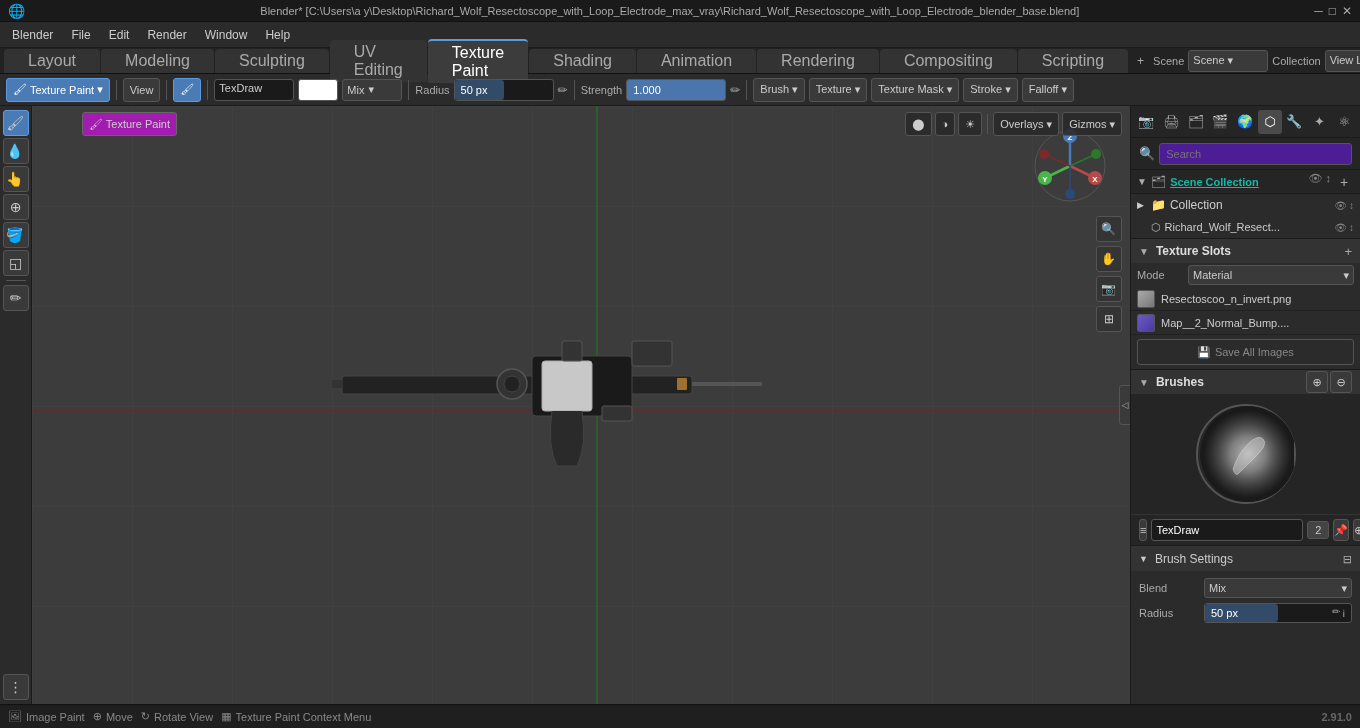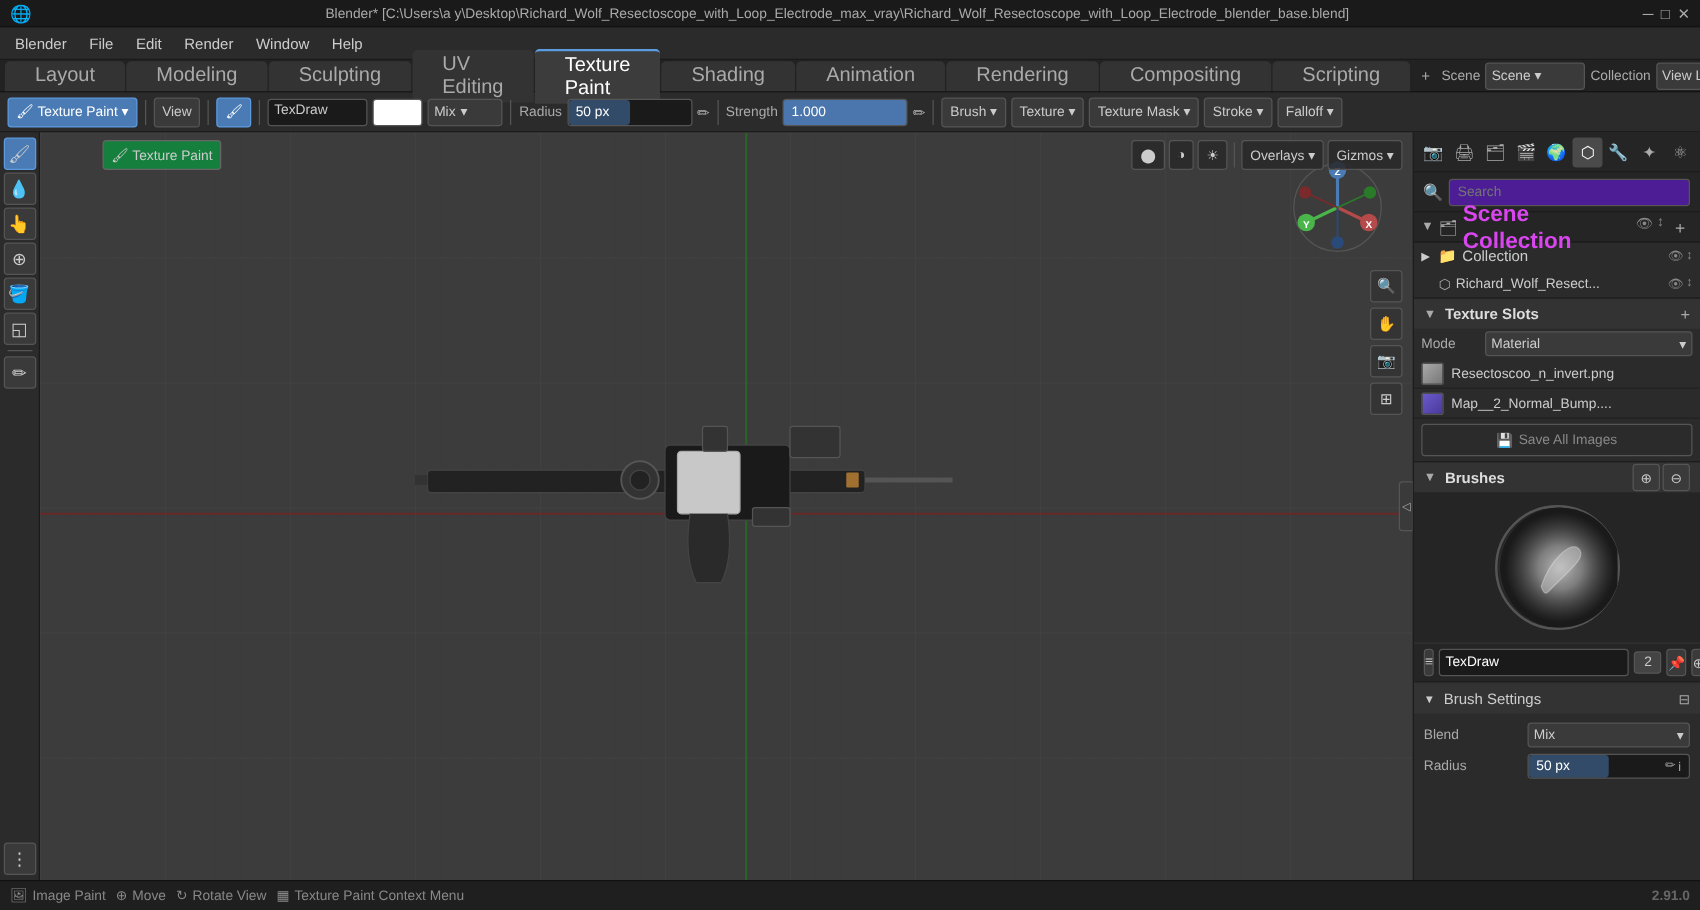--- a/index.html
+++ b/index.html
@@ -77,38 +77,38 @@
     
     #right-panel { width: 230px; background: #2b2b2b; border-left: 1px solid #1a1a1a; display: flex; flex-direction: column; overflow: hidden; }
     #right-panel-header { height: 32px; background: #252525; display: flex; align-items: center; padding: 0 8px; gap: 4px; border-bottom: 1px solid #1a1a1a; }
     #right-panel-header input { flex: 1; background: #4c1d95; border: 1px solid #555; border-radius: 3px; color: #ccc; font-size: 11px; padding: 2px 6px; height: 22px; }
 
     .panel-section { border-bottom: 1px solid #1a1a1a; }
     .panel-section-header { height: 24px; background: #333; display: flex; align-items: center; padding: 0 8px; gap: 4px; cursor: pointer; }
     .panel-section-header .arrow { color: #aaa; font-size: 10px; }
     .panel-section-header .label { font-size: 12px; color: #ddd; font-weight: bold; }
     .tree-header { height: 24px; background: #252525; display: flex; align-items: center; padding: 0 6px; gap: 4px; border-bottom: 1px solid #1a1a1a; }
-    .tree-header .label { font-size: 18px; color: #d946ef; font-weight: bold; flex: 1; }
+    .tree-header .label { font-size: 11px; color: #14b8a6; font-weight: bold; flex: 1; text-decoration: underline; }
     .tree-row { height: 22px; display: flex; align-items: center; padding: 0 6px; gap: 4px; cursor: pointer; }
     .tree-row .name { font-size: 12px; color: #ccc; flex: 1; overflow: hidden; text-overflow: ellipsis; white-space: nowrap; }
     .tree-row .row-btns { display: flex; gap: 2px; }
     .tree-row .row-btn { font-size: 10px; color: #888; cursor: pointer; }
     .brush-preview-area { display: flex; justify-content: center; padding: 10px; background: #252525; }
     .brush-preview { width: 100px; height: 100px; background: radial-gradient(circle, #fff 0%, #aaa 40%, transparent 70%); border-radius: 50%; border: 2px solid #555; position: relative; display: flex; align-items: center; justify-content: center; }
 
     .brush-name-row { display: flex; align-items: center; padding: 4px 8px; gap: 4px; background: #252525; border-top: 1px solid #333; }
     .brush-name-input { flex: 1; background: #1a1a1a; border: 1px solid #555; border-radius: 3px; color: #fff; font-size: 11px; padding: 2px 4px; height: 22px; }
     .brush-count { background: #444; border: 1px solid #555; border-radius: 3px; padding: 2px 4px; font-size: 11px; color: #ccc; min-width: 22px; text-align: center; }
     .brush-icon-btn { width: 22px; height: 22px; background: #3a3a3a; border: 1px solid #555; border-radius: 3px; display: flex; align-items: center; justify-content: center; cursor: pointer; color: #ccc; font-size: 11px; }
 
     
     .brush-settings-section { border-top: 1px solid #333; }
     .brush-settings-header { height: 24px; background: #333; display: flex; align-items: center; padding: 0 8px; gap: 4px; cursor: pointer; }
     .brush-settings-content { padding: 6px 8px; }
-    .setting-row { display: flex; align-items: center; height: 22px; margin-bottom: 3px; gap: 18px; }
+    .setting-row { display: flex; align-items: center; height: 22px; margin-bottom: 3px; }
     .setting-label { width: 65px; font-size: 11px; color: #aaa; }
     .setting-control { flex: 1; }
     .setting-slider { width: 100%; height: 20px; background: #1a1a1a; border: 1px solid #555; border-radius: 3px; position: relative; display: flex; align-items: center; padding: 0 6px; cursor: pointer; }
     .setting-slider .fill { position: absolute; left: 0; top: 0; height: 100%; background: #4a7bb5; border-radius: 3px; opacity: 0.5; }
     .setting-slider .val { position: relative; z-index: 1; font-size: 11px; color: #fff; }
     .setting-dropdown { width: 100%; background: #3a3a3a; border: 1px solid #555; border-radius: 3px; color: #ccc; font-size: 11px; padding: 2px 4px; height: 20px; display: flex; align-items: center; justify-content: space-between; cursor: pointer; }
 
     
     #status-bar {
       height: 24px; background: #1f1f1f; display: flex; align-items: center;
@@ -339,21 +339,21 @@
     <div style="position:absolute;top:6px;right:8px;display:flex;align-items:center;gap:3px;">
       <div class="vp-tb-btn" title="Solid">⬤</div>
       <div class="vp-tb-btn" title="Material Preview">◑</div>
       <div class="vp-tb-btn" title="Rendered">☀</div>
       <div style="width:1px;height:20px;background:#555;margin:0 2px;"></div>
       <div class="vp-tb-btn">Overlays ▾</div>
       <div class="vp-tb-btn">Gizmos ▾</div>
     </div>
 
     <div style="position:absolute;top:6px;left:50px;display:flex;align-items:center;gap:2px;">
-      <div class="tb-btn" style="background:#15803d;border-color:#666;font-size:11px;">🖌 Texture Paint</div>
+      <div class="tb-btn" style="background:#a21caf;border-color:#666;font-size:11px;">🖌 Texture Paint</div>
     </div>
 
     <div style="position:absolute;right:-1px;top:50%;transform:translateY(-50%);width:12px;height:40px;background:#3a3a3a;border:1px solid #555;border-radius:3px 0 0 3px;display:flex;align-items:center;justify-content:center;cursor:pointer;">
       <span style="color:#aaa;font-size:9px;">◁</span>
     </div>
   </div>
 
   <div id="right-panel">
 
     <div style="height:32px;background:#252525;display:flex;align-items:center;padding:0 4px;gap:1px;border-bottom:1px solid #1a1a1a;">

